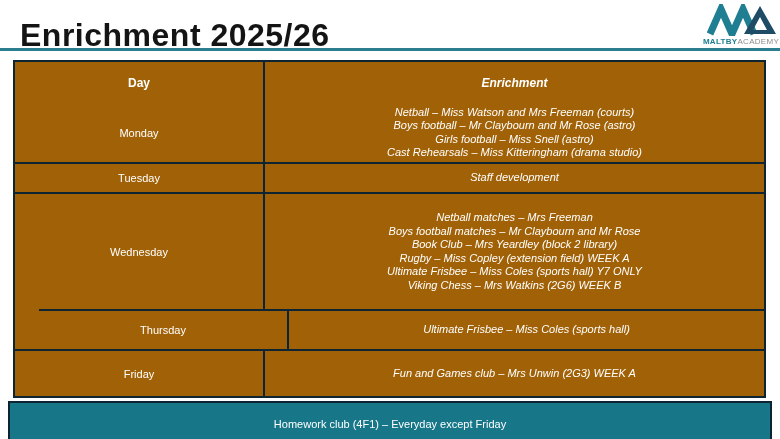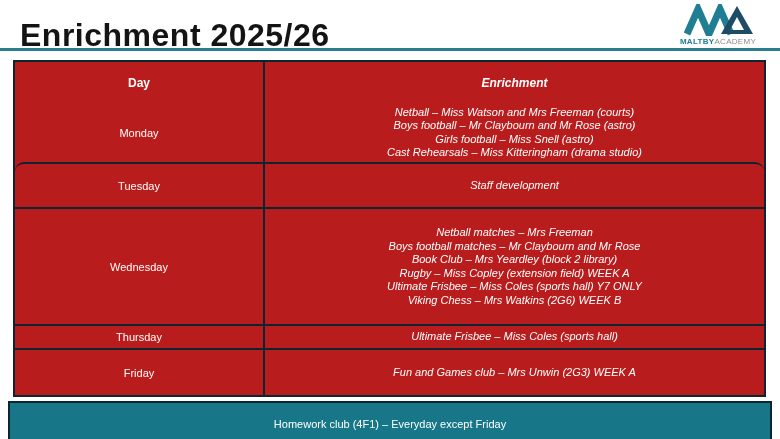--- a/index.html
+++ b/index.html
@@ -30,21 +30,21 @@
   .title-underline {
     position: absolute;
     left: 0;
     top: 48px;
     width: 780px;
     height: 3px;
     background: #2b7e90;
   }
   .logo {
     position: absolute;
-    right: 23px;
+    right: 0;
     top: 4px;
     width: 78px;
     text-align: center;
   }
   .logo svg { display: block; margin: 0 auto; }
   .logo-text {
     font-size: 8px;
     letter-spacing: 0.3px;
     white-space: nowrap;
     margin-top: 1px;
@@ -53,21 +53,21 @@
   .logo-text .light { color: #8c8c8c; font-weight: 400; }
 
   
   .enrichment-table {
     position: absolute;
     left: 13px;
     top: 60px;
     width: 753px;
     border: 2px solid #0d2433;
     box-sizing: border-box;
-    background: #b91c1c;
+    background: #a16207;
     color: #ffffff;
   }
   .t-row {
     display: flex;
     align-items: stretch;
     box-sizing: border-box;
   }
   .t-row + .t-row { border-top: 2px solid #0d2433; }
   .cell-day {
     width: 250px;
@@ -146,38 +146,38 @@
     <div id="rows-container">
         <div class="t-row" style="height: 59px;">
           <div class="cell-day">Monday</div>
           <div class="cell-enrichment">
             <div class="enrichment-line">Netball – Miss Watson  and Mrs Freeman (courts)</div>
             <div class="enrichment-line">Boys football – Mr Claybourn and Mr Rose (astro)</div>
             <div class="enrichment-line">Girls football – Miss Snell (astro)</div>
             <div class="enrichment-line">Cast Rehearsals – Miss Kitteringham (drama studio)</div>
           </div>
         </div>
-        <div class="t-row" style="height: 45px; border-radius: 9px;">
+        <div class="t-row" style="height: 30px;">
           <div class="cell-day">Tuesday</div>
           <div class="cell-enrichment">
             <div class="enrichment-line">Staff development</div>
           </div>
         </div>
         <div class="t-row" style="height: 117px;">
           <div class="cell-day">Wednesday</div>
           <div class="cell-enrichment">
             <div class="enrichment-line">Netball matches – Mrs Freeman</div>
             <div class="enrichment-line">Boys football matches – Mr Claybourn and Mr Rose</div>
             <div class="enrichment-line">Book Club – Mrs Yeardley (block 2 library)</div>
             <div class="enrichment-line">Rugby – Miss Copley (extension field) WEEK A</div>
             <div class="enrichment-line">Ultimate Frisbee – Miss Coles (sports hall) Y7 ONLY</div>
             <div class="enrichment-line">Viking Chess – Mrs Watkins (2G6) WEEK B</div>
           </div>
         </div>
-        <div class="t-row" style="height: 24px;">
+        <div class="t-row" style="height: 40px; margin-left: 24px;">
           <div class="cell-day">Thursday</div>
           <div class="cell-enrichment">
             <div class="enrichment-line">Ultimate Frisbee – Miss Coles (sports hall)</div>
           </div>
         </div>
         <div class="t-row" style="height: 47px;">
           <div class="cell-day">Friday</div>
           <div class="cell-enrichment">
             <div class="enrichment-line">Fun and Games club – Mrs Unwin (2G3) WEEK A</div>
           </div>

